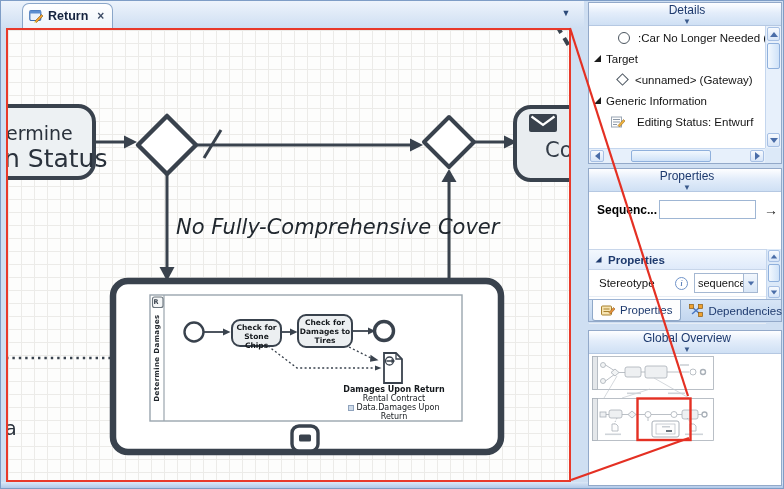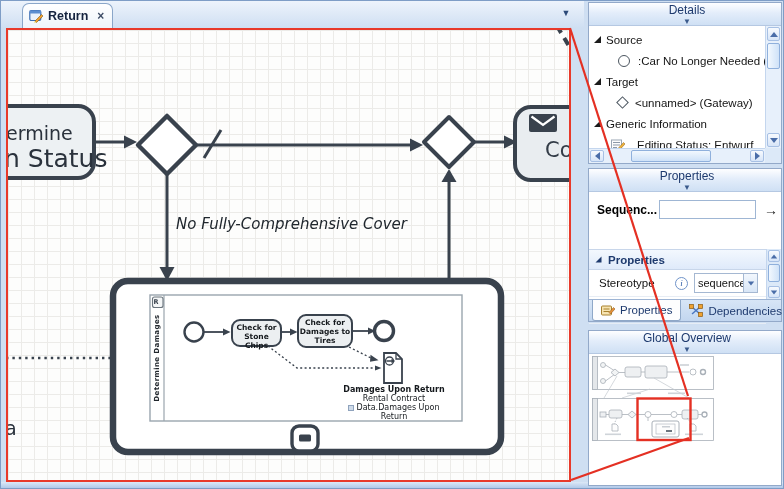--- a/index.html
+++ b/index.html
@@ -206,21 +206,21 @@
 
       <g>
         <rect x="284" y="396" width="26" height="25" rx="7" fill="#fff" stroke="#39424d" stroke-width="3.4"></rect>
         <rect x="291" y="404.5" width="12" height="7" rx="1.5" fill="#39424d"></rect>
       </g>
     </g>
   </svg>
 
   <div class="cnv-label" style="left:-2px; top:92px; font-size:19px;">ermine</div>
   <div class="cnv-label" style="left:-4px; top:114px; font-size:25px;">n Status</div>
-  <div class="cnv-label" style="left:168px; top:185px; font-size:15px; font-style:italic; color:#20272e;">No Fully-Comprehensive Cover</div>
+  <div class="cnv-label" style="left:168px; top:185px; font-size:21px; font-style:italic; color:#20272e;">No Fully-Comprehensive Cover</div>
   <div class="cnv-label" style="left:537px; top:108px; font-size:21px; color:#333c47;">Co</div>
   <div class="cnv-label" style="left:-3px; top:387px; font-size:19px;">a</div>
 
   <div class="lane-strip">
     <span>Determine Damages</span>
   </div>
   <div class="cnv-label" style="left:145.5px; top:267.5px; font-size:6.5px; font-weight:bold; color:#3a434e;">R</div>
 
   <div class="mini abs" style="left:224px; top:293px; width:49px;">
     <div>Check for</div>
@@ -244,24 +244,20 @@
     <span>Details</span>
     <span class="spacer"></span>
     <span class="ticon" style="font-size:8px;">▼</span>
     <span class="ticon">
         <span class="pin-glyph"></span>
       </span>
     <span class="ticon">✕</span>
   </div>
   <div class="dbody">
     <div class="dlist">
-      <div class="sec" style="margin-top:4px;">
-        <span class="tri"></span>
-        <span>Source</span>
-      </div>
       <div class="itm">
         <span class="ic-circle"></span>
         <span style="white-space:nowrap;">:Car No Longer Needed (E</span>
       </div>
       <div class="sec">
         <span class="tri"></span>
         <span>Target</span>
       </div>
       <div class="itm">
         <span class="ic-diamond"></span>

